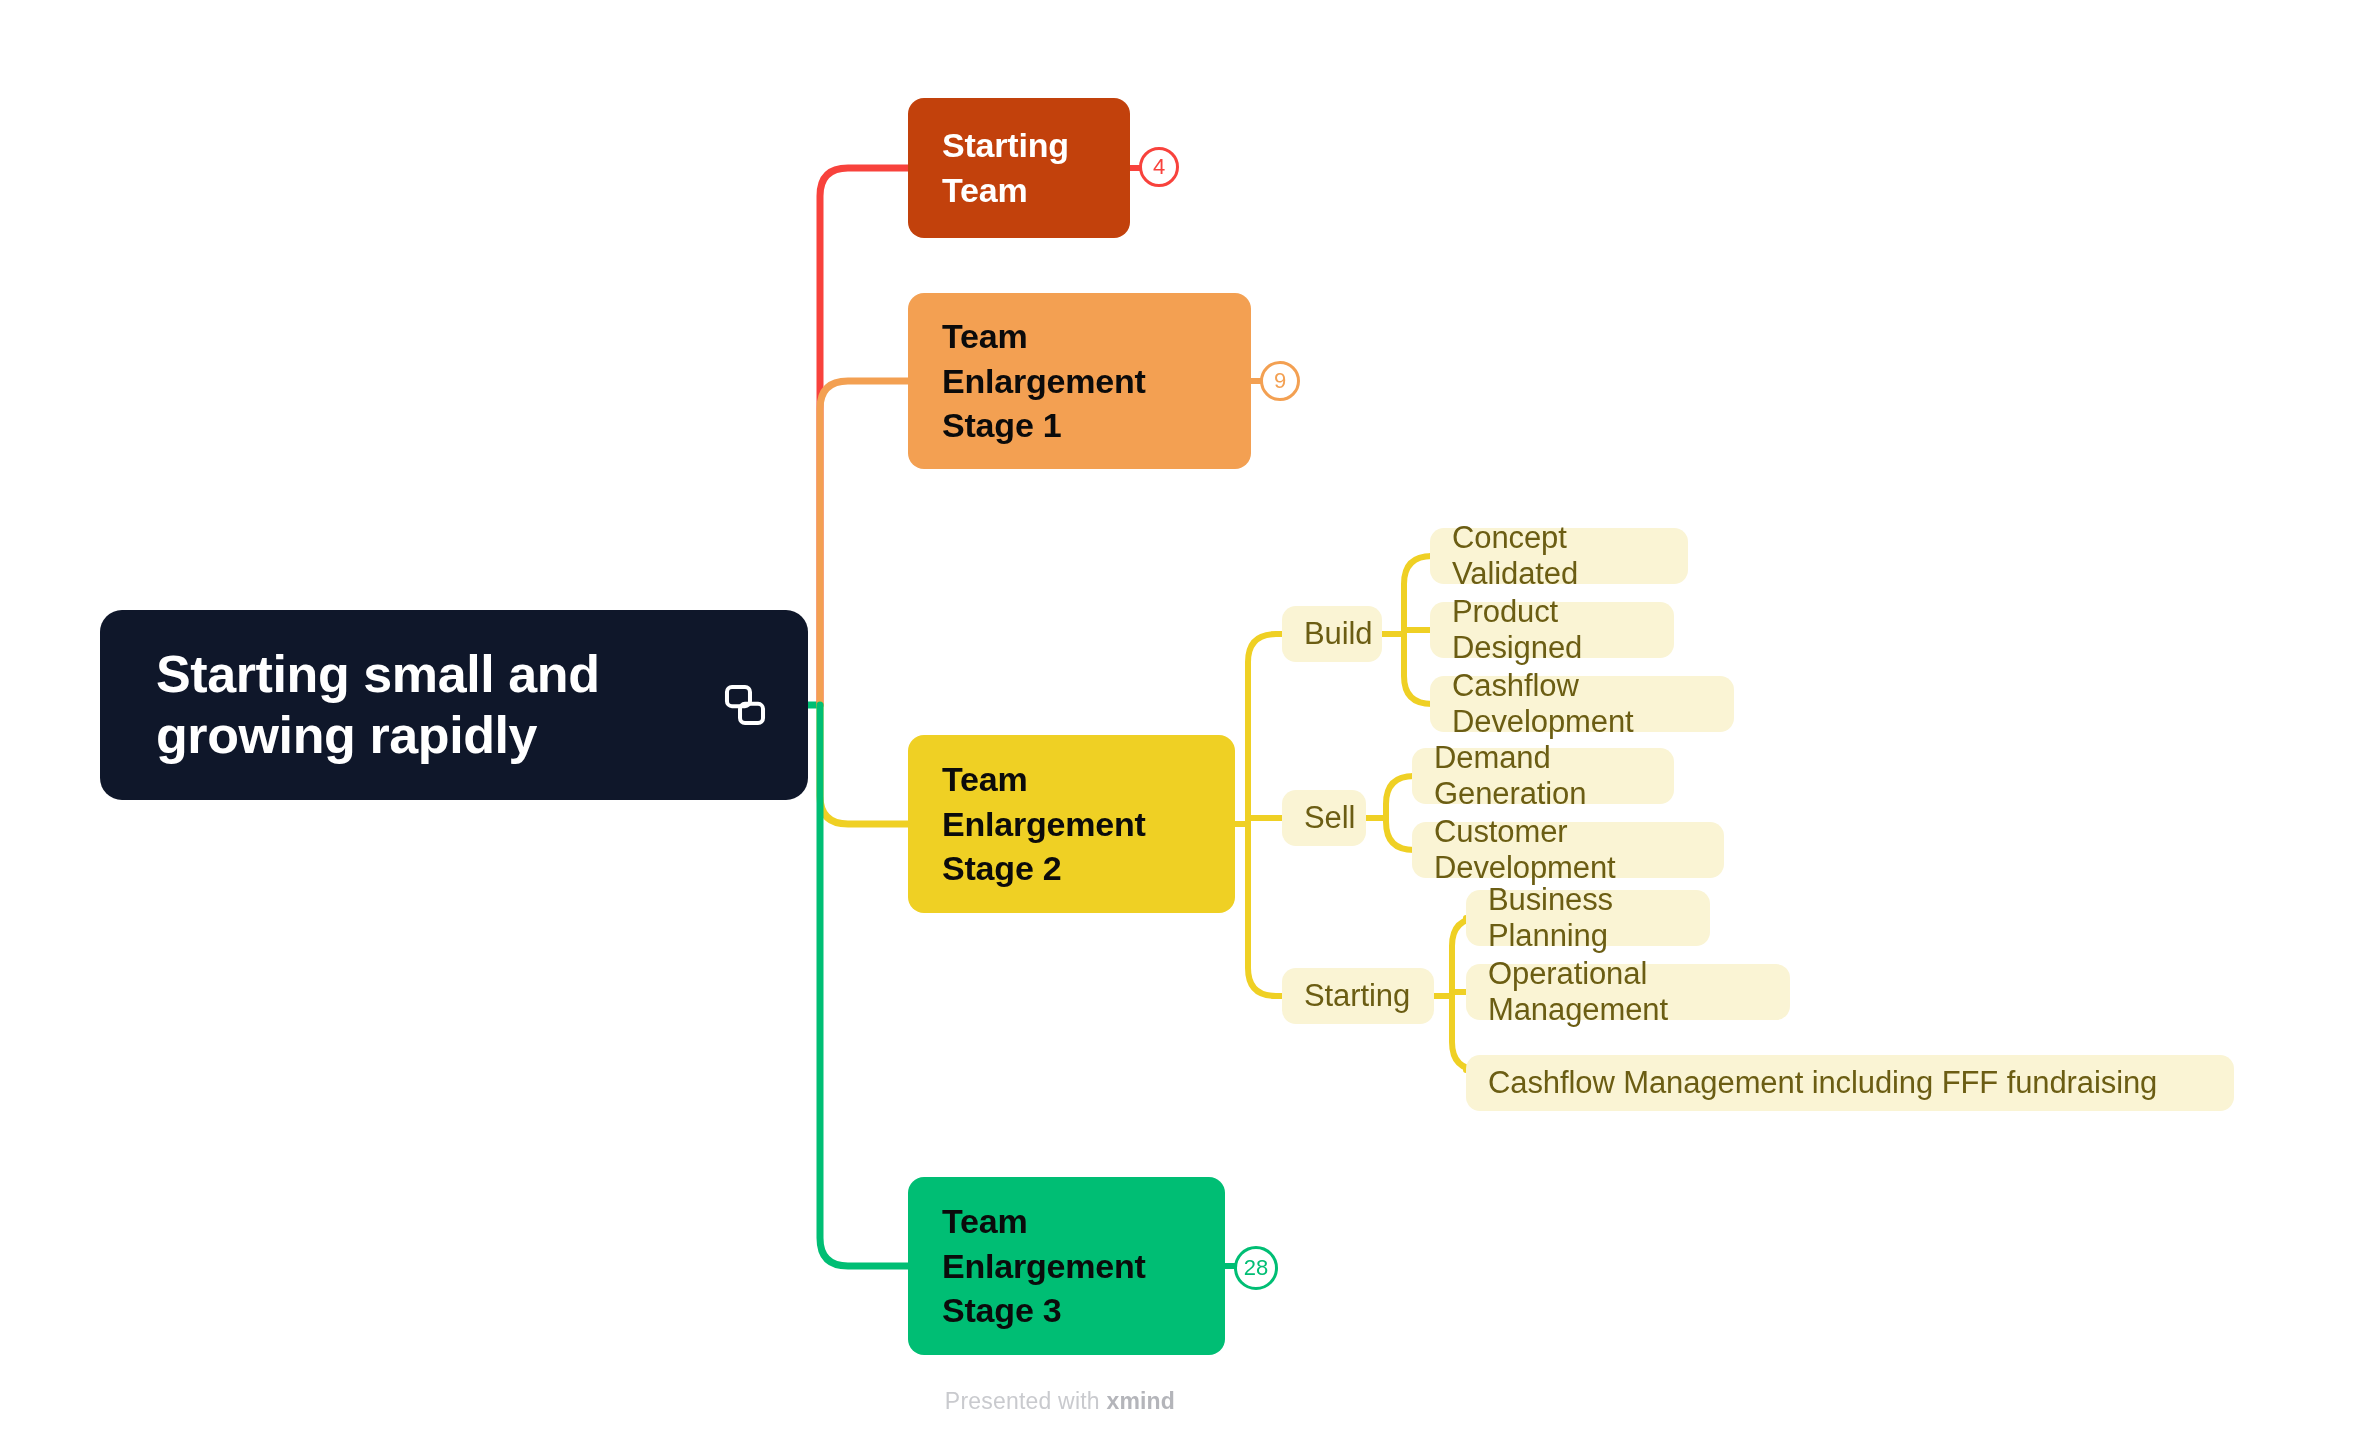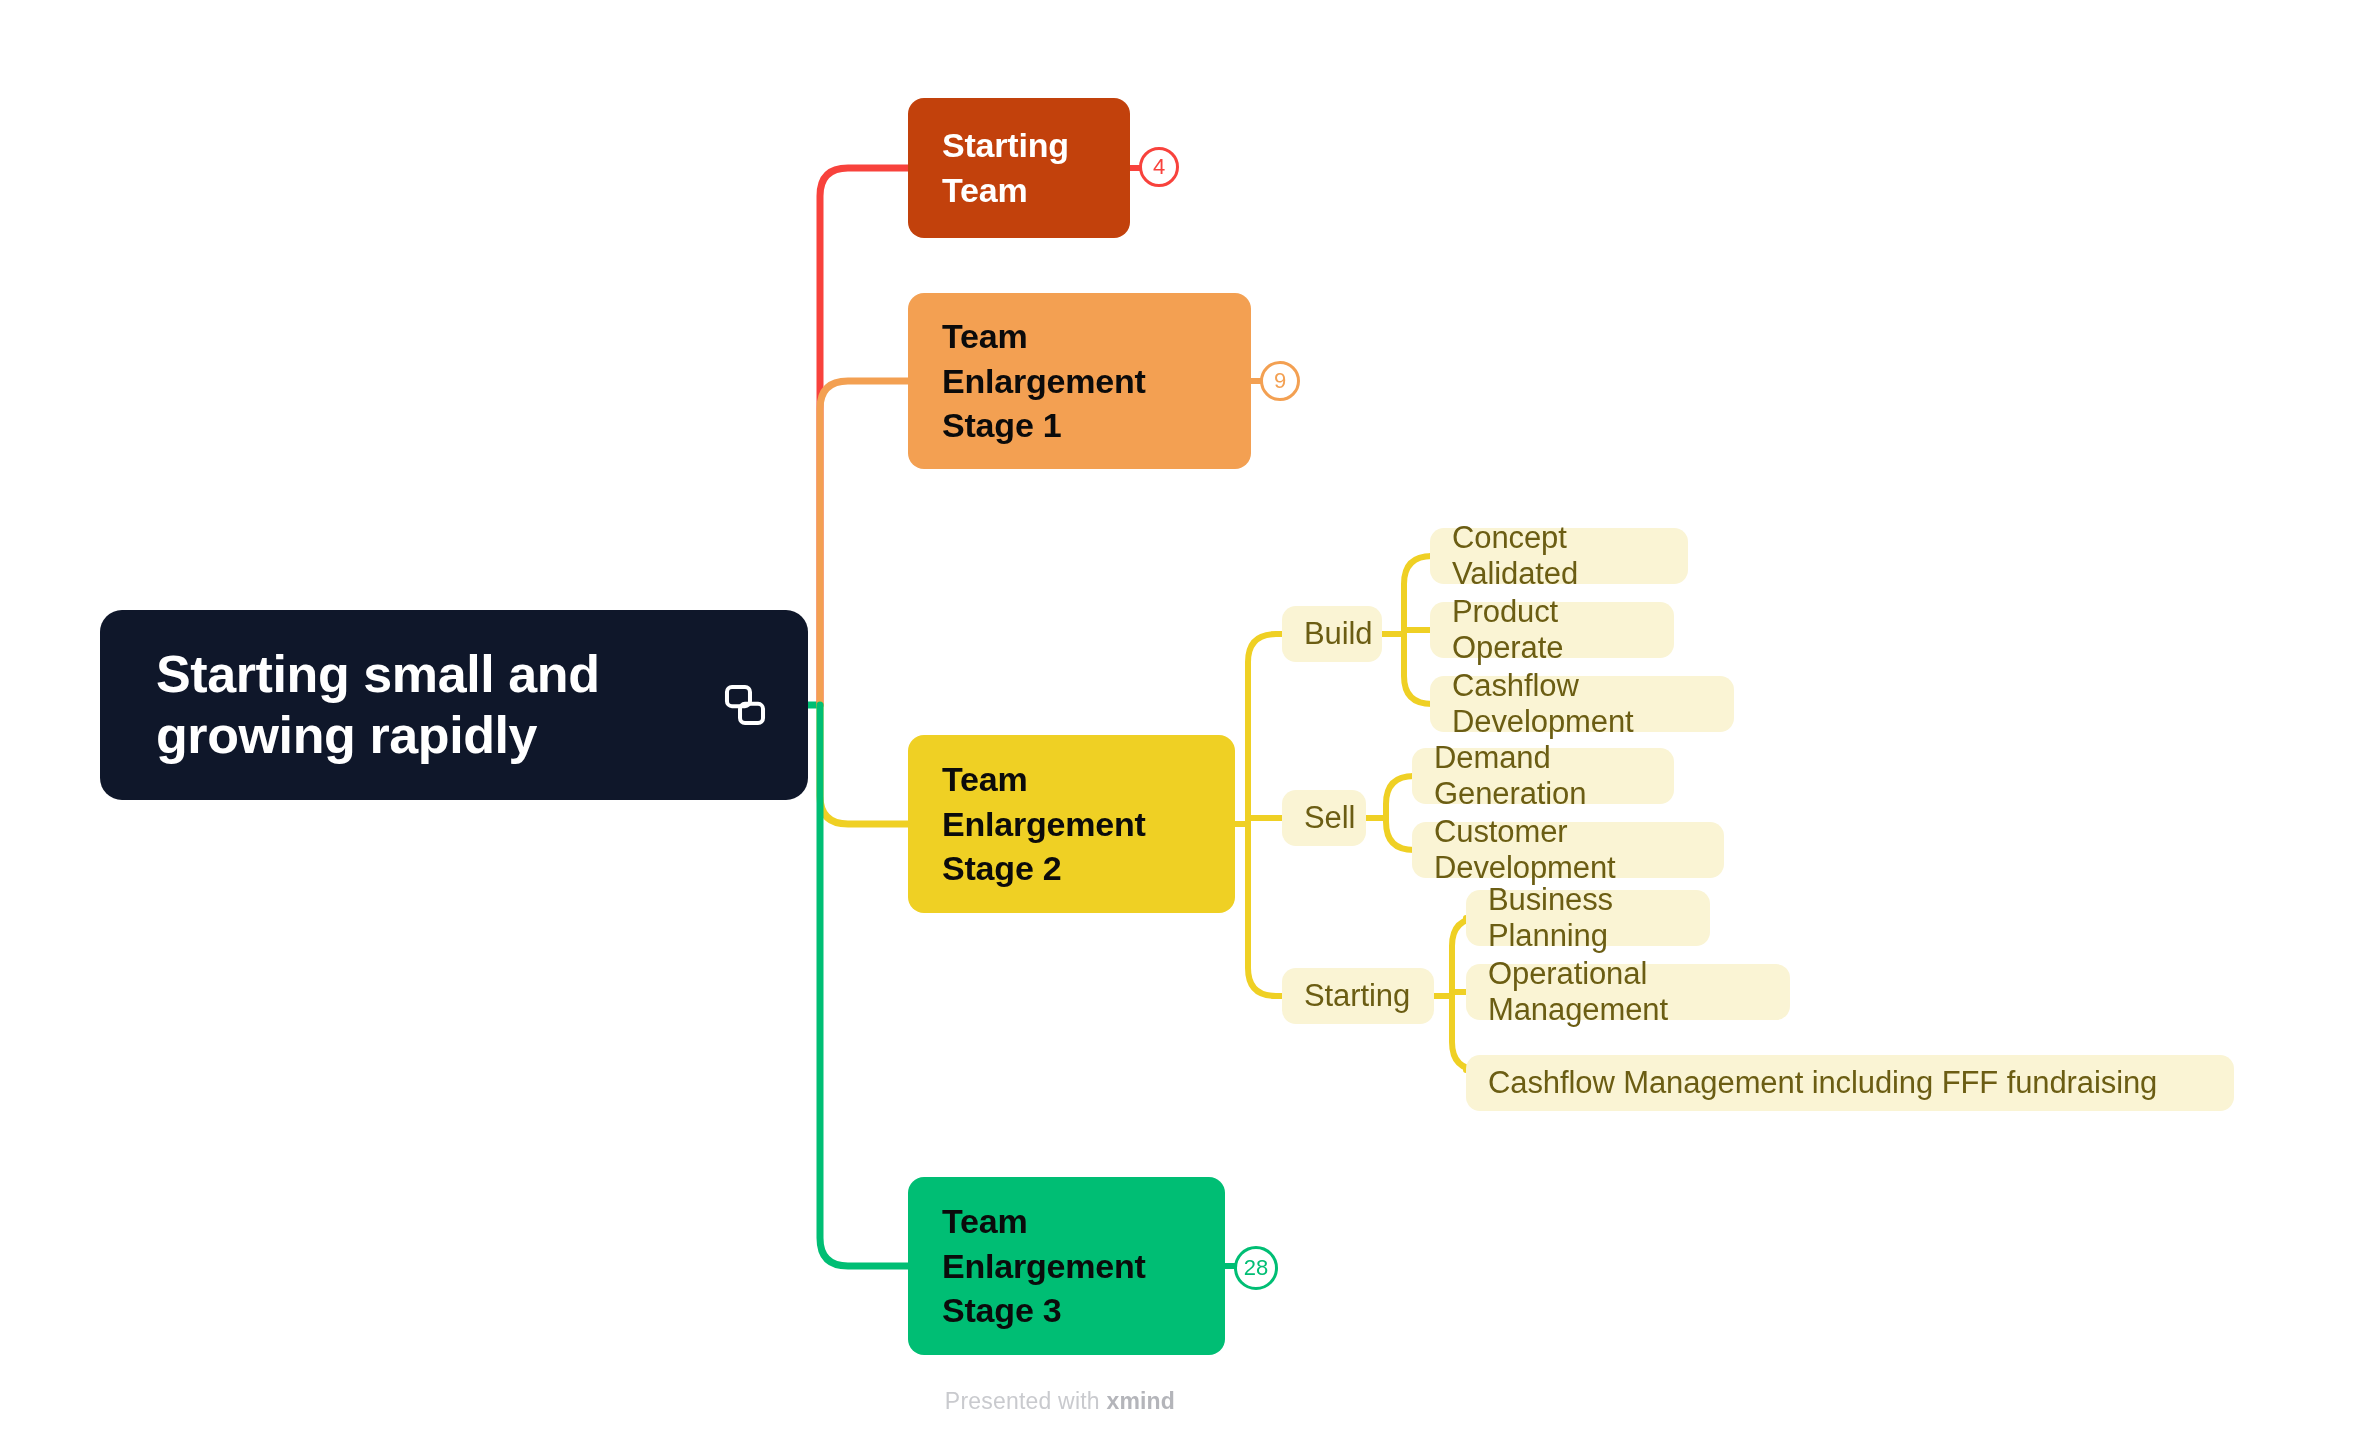--- a/index.html
+++ b/index.html
@@ -243,21 +243,21 @@
     <span>Sell</span>
   </div>
   <div class="node pill p-operate">
     <span>Starting</span>
   </div>
 
   <div class="node pill sub p-concept">
     <span>Concept Validated</span>
   </div>
   <div class="node pill sub p-designed">
-    <span>Product Operate</span>
+    <span>Product Designed</span>
   </div>
   <div class="node pill sub p-proddev">
     <span>Cashflow Development</span>
   </div>
 
   <div class="node pill sub p-demand">
     <span>Demand Generation</span>
   </div>
   <div class="node pill sub p-bizplan">
     <span>Business Planning</span>

